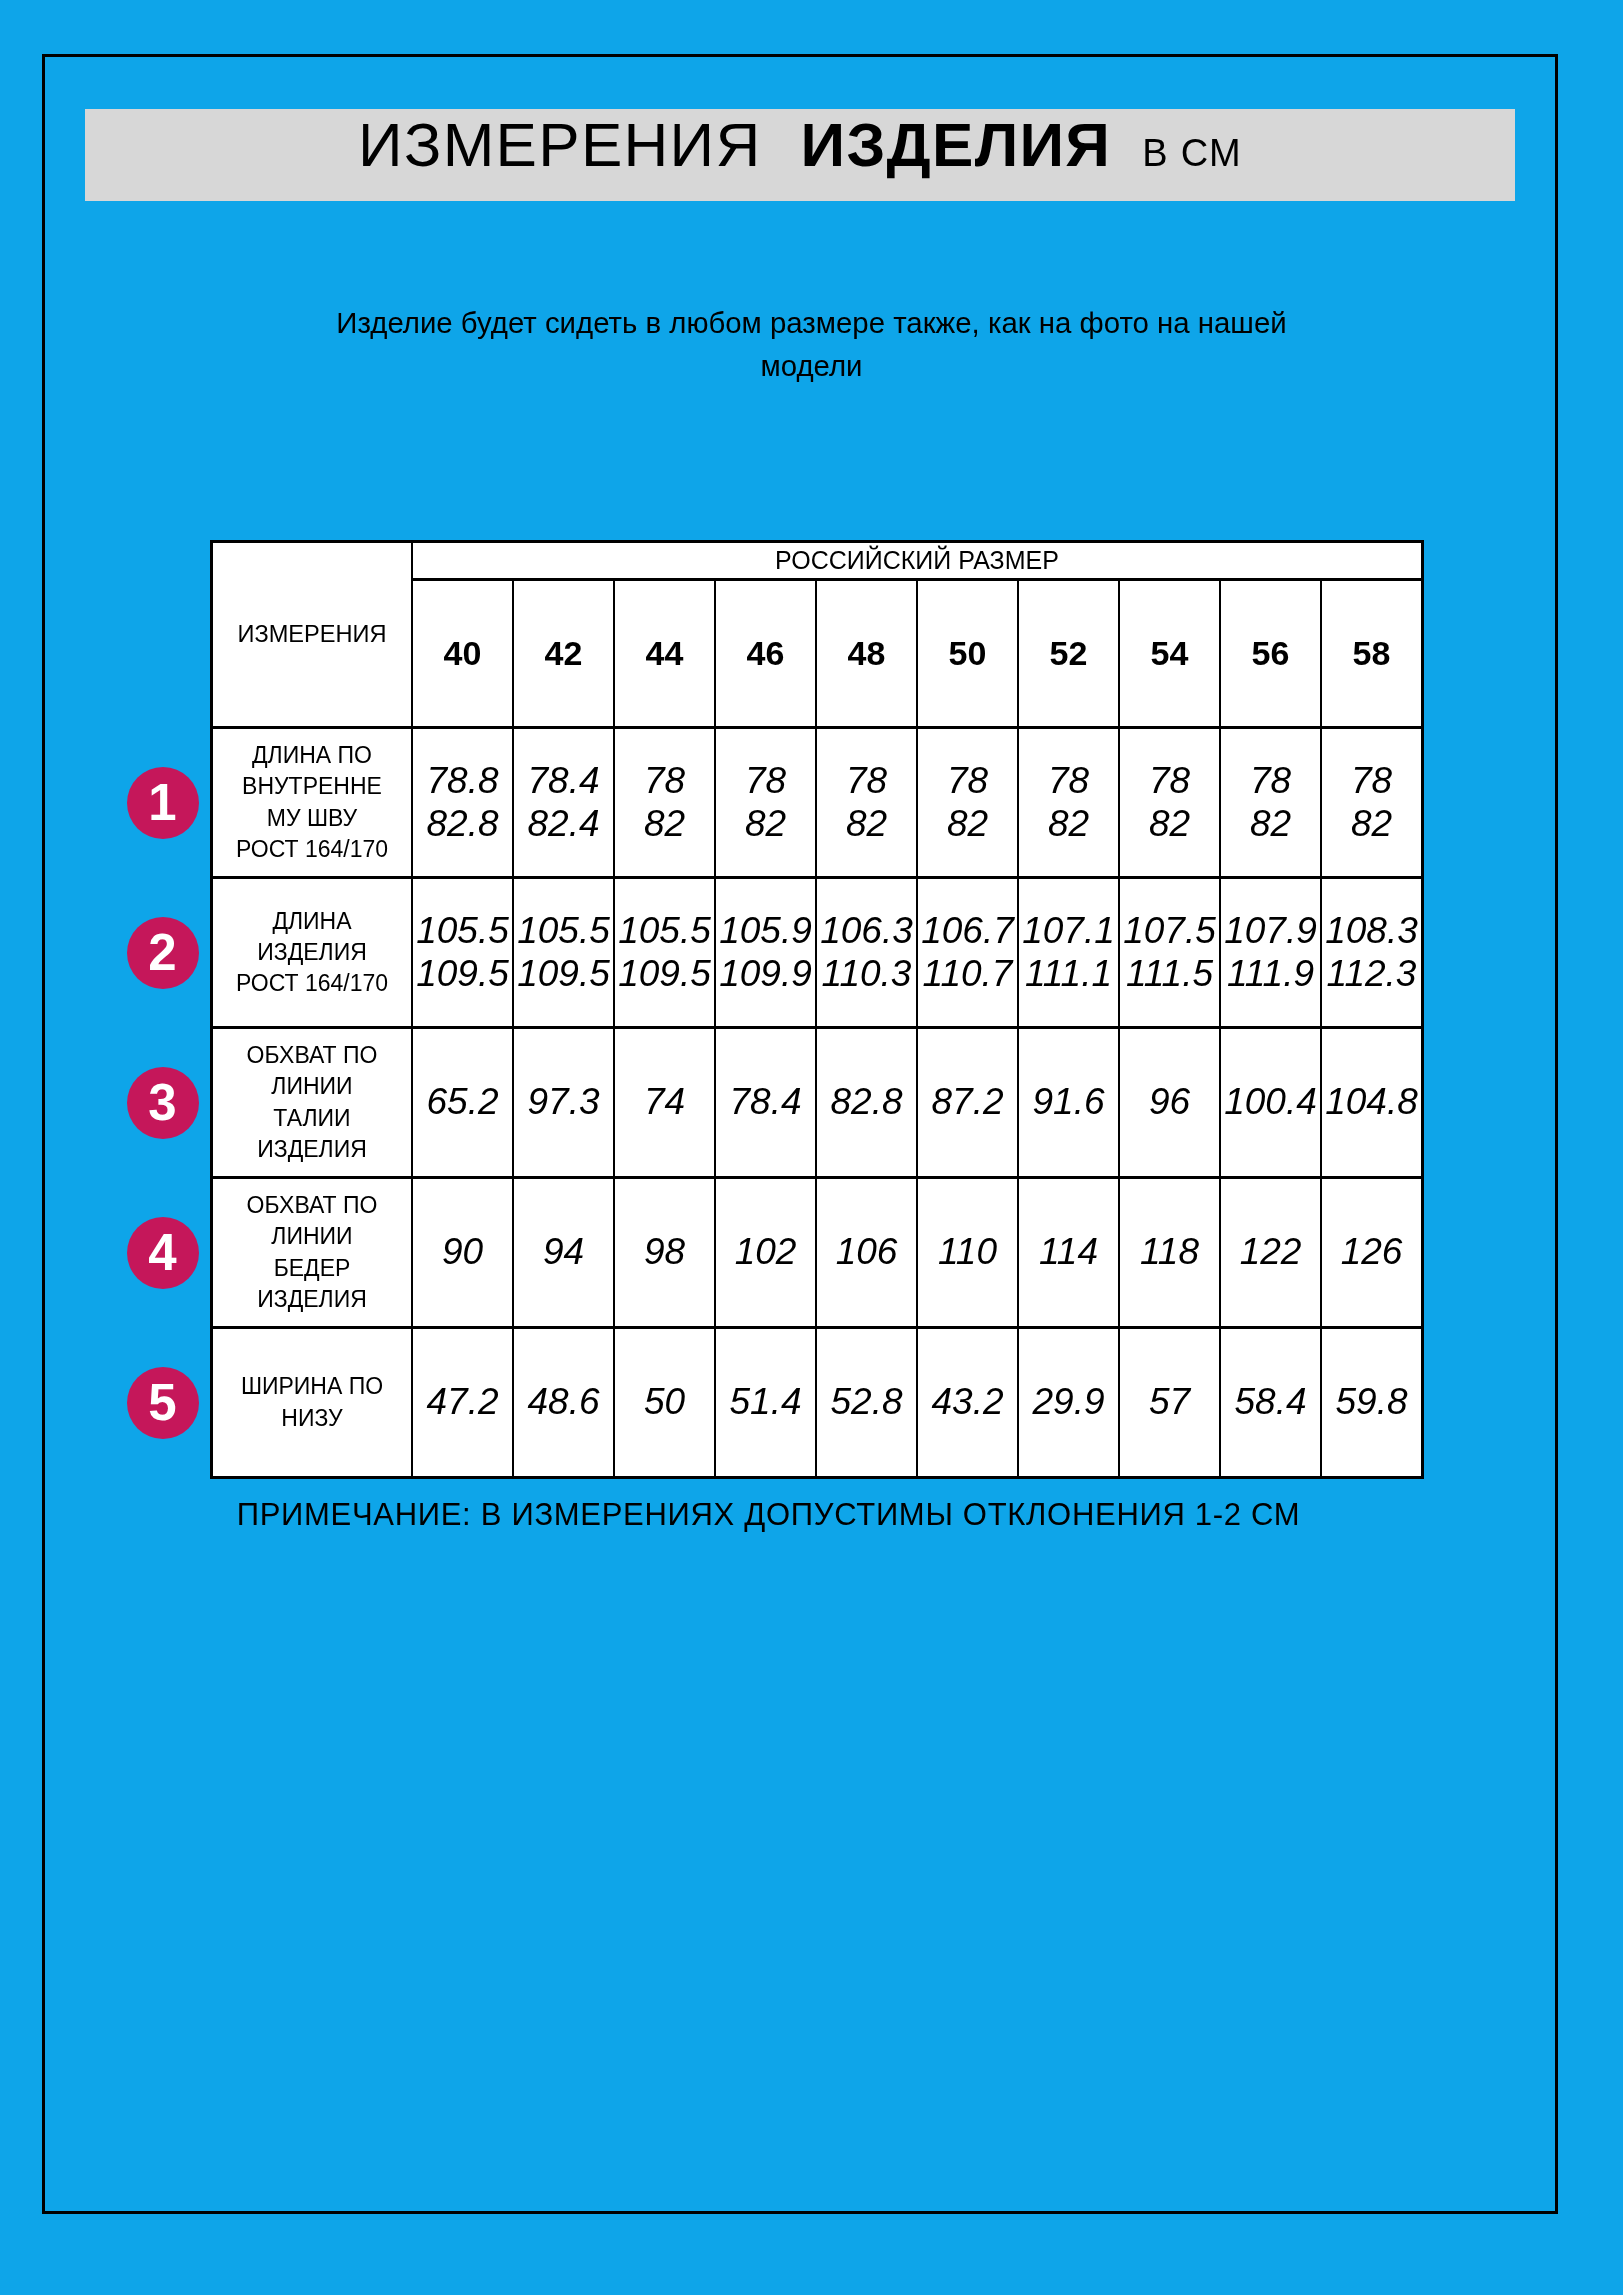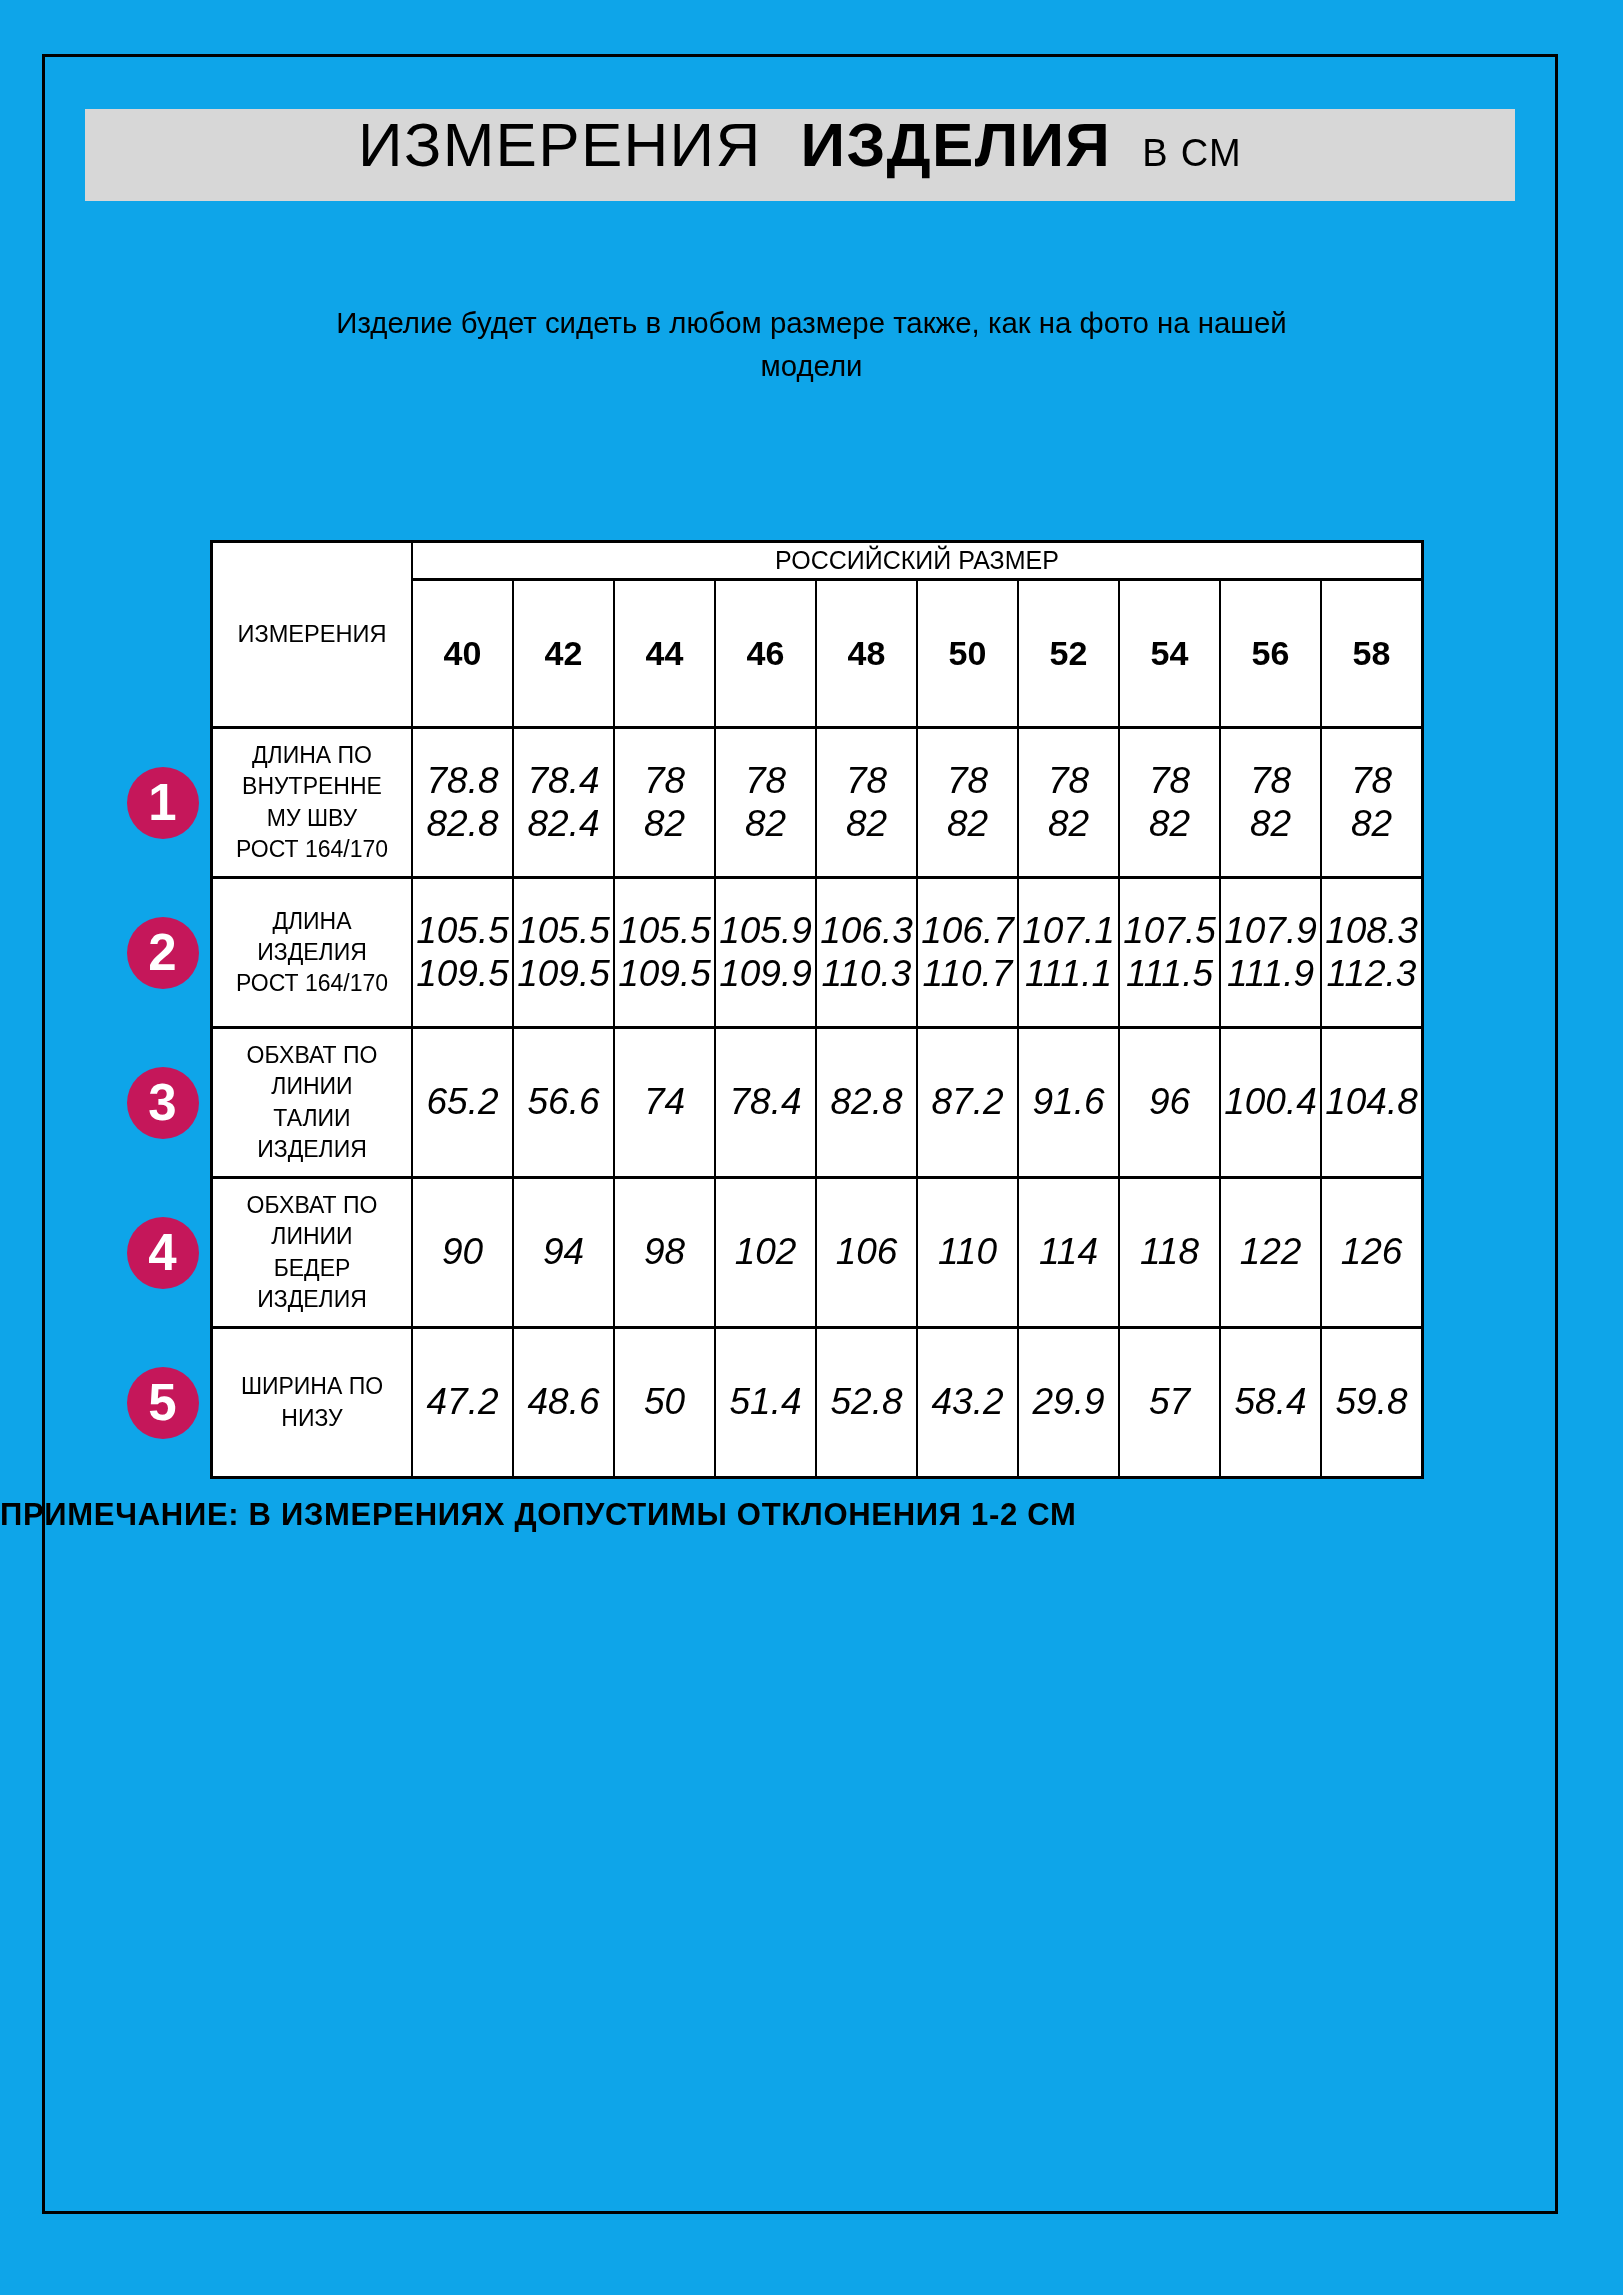--- a/index.html
+++ b/index.html
@@ -75,21 +75,22 @@
     border-radius:50%;
     background:#c5175a;
     color:#fff;
     font-size:51px;font-weight:700;
     display:flex;align-items:center;justify-content:center;
     margin:0 auto;
   }
   .note{
     position:absolute;
     left:0;top:1497px;width:1537px;
-    font-size:31px;font-weight:700;
+    text-align:center;
+    font-size:31px;font-weight:400;
     letter-spacing:0.7px;
   }
 </style>
 </head>
 <body>
 
 <div class="page">
 
   <div class="frame"></div>
 
@@ -186,21 +187,21 @@
 
       <tr>
         <td class="gutter">
           <div class="badge">3</div>
         </td>
         <td class="bcell row-label edge-l">ОБХВАТ ПО
 ЛИНИИ
 ТАЛИИ
 ИЗДЕЛИЯ</td>
         <td class="bcell val">65.2</td>
-        <td class="bcell val">56.6</td>
+        <td class="bcell val">97.3</td>
         <td class="bcell val">74</td>
         <td class="bcell val">78.4</td>
         <td class="bcell val">82.8</td>
         <td class="bcell val">87.2</td>
         <td class="bcell val">91.6</td>
         <td class="bcell val">96</td>
         <td class="bcell val">100.4</td>
         <td class="bcell val edge-r">104.8</td>
       </tr>
 

